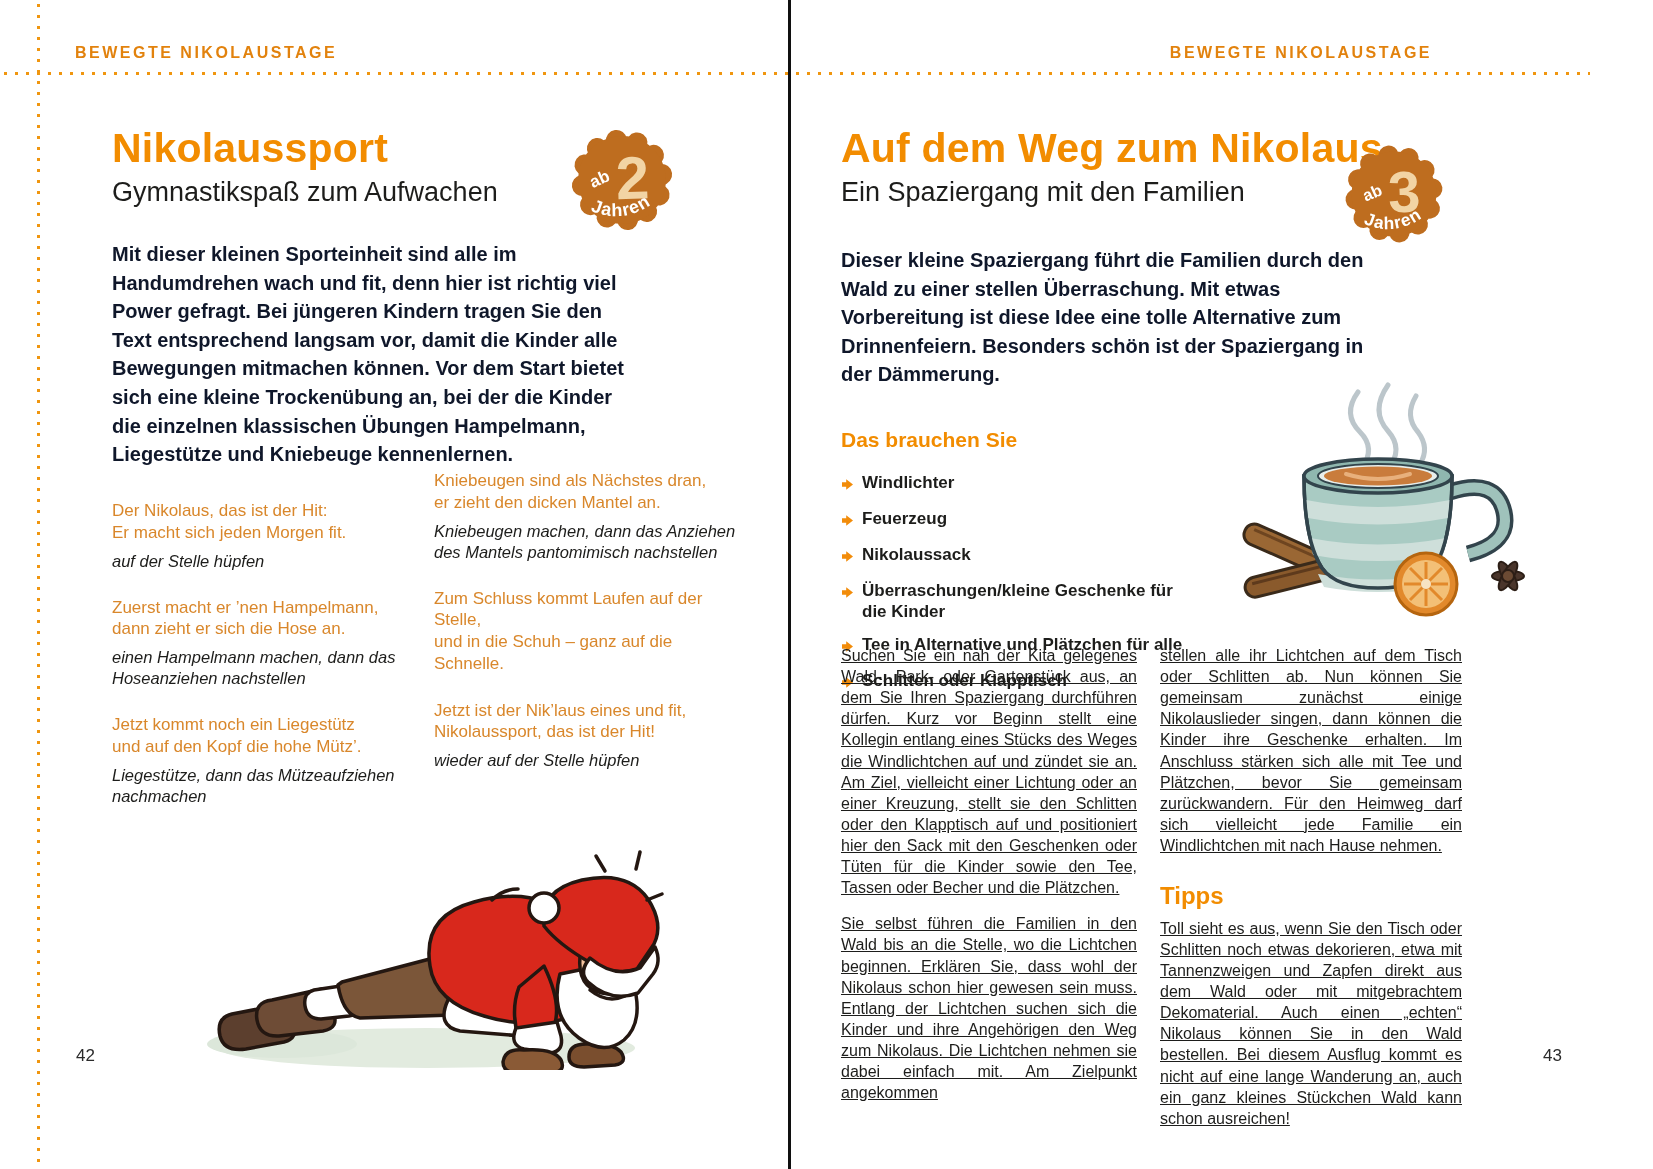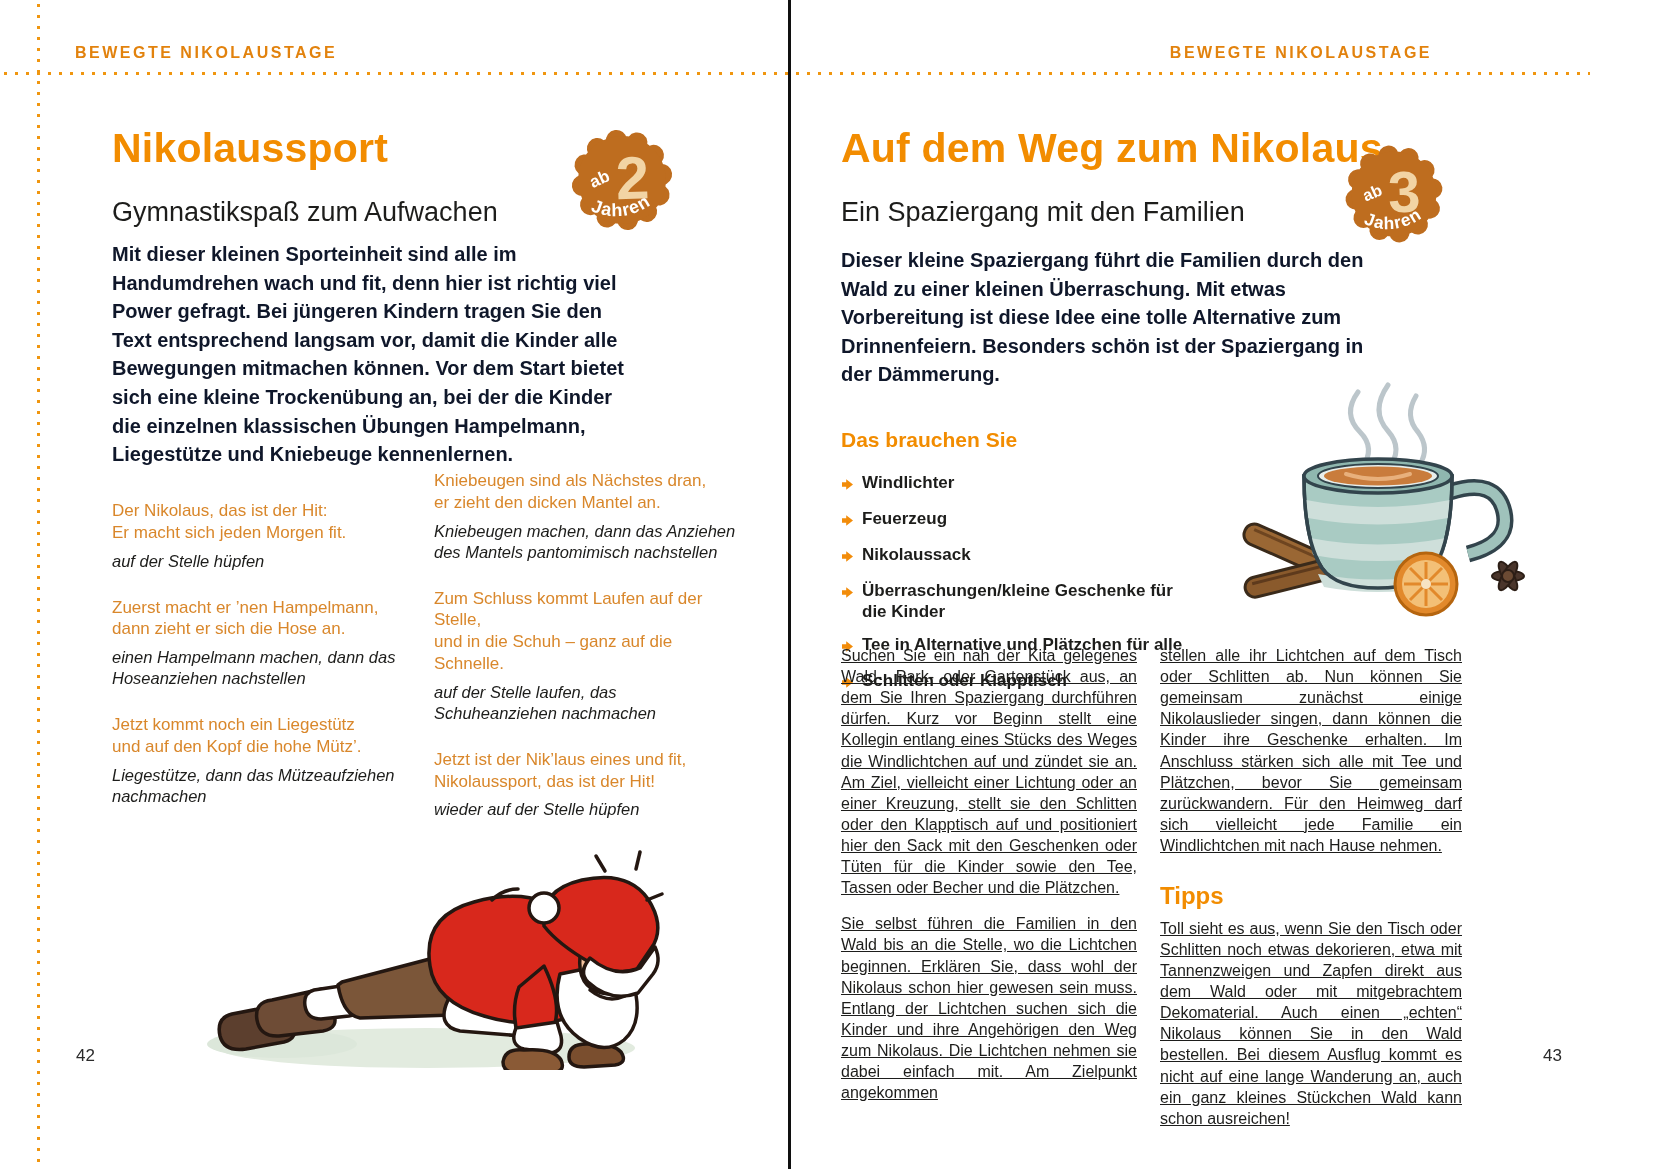--- a/index.html
+++ b/index.html
@@ -14,21 +14,21 @@
   .dot-v{position:absolute;top:0;height:100%;width:5px;
     background-image:radial-gradient(circle,#F0960F 1.8px,transparent 1.9px);
     background-size:5px 11px;background-repeat:repeat-y;}
   .dot-v.left{left:36px;}
   .dot-v.right{left:1609px;}
   .gutter{position:absolute;left:788px;top:0;bottom:0;width:3px;background:#101010;}
 
   .abs{position:absolute;}
   .running-head{font-size:16px;font-weight:700;letter-spacing:2.5px;color:#E2820D;}
   .page-title{font-size:41px;font-weight:800;letter-spacing:0.2px;color:#F28C00;line-height:1;}
-  .page-subtitle{font-size:27px;font-weight:400;color:#1d1d1b;line-height:1;margin-top:20px;}
+  .page-subtitle{font-size:27px;font-weight:400;color:#1d1d1b;line-height:1;}
   .intro{font-size:20px;font-weight:700;line-height:1.43;color:#0f172a;}
 
   .poem-col{width:302px;}
   .verse-block{margin-bottom:25px;}
   .verse{margin:0 0 7px 0;font-size:17px;line-height:1.28;color:#D9872B;}
   .instruction{margin:0;font-size:16.5px;line-height:1.28;font-style:italic;color:#1d1d1b;}
 
   .materials-heading{font-size:21px;font-weight:800;color:#F28C00;}
   .materials-list{list-style:none;margin:0;padding:0;width:348px;}
   .materials-list li{display:flex;align-items:flex-start;margin:12px 0 2px 0;
@@ -100,21 +100,20 @@
     </div>
   </div>
 
   <div class="abs poem-col" style="left:434px;top:470px;">
     <div class="verse-block">
       <p class="verse"><span>Kniebeugen sind als Nächstes dran,</span><br><span>er zieht den dicken Mantel an.</span></p>
       <p class="instruction">Kniebeugen machen, dann das Anziehen des Mantels pantomimisch nachstellen</p>
     </div>
     <div class="verse-block">
       <p class="verse"><span>Zum Schluss kommt Laufen auf der Stelle,</span><br><span>und in die Schuh – ganz auf die Schnelle.</span></p>
-      <p class="instruction">auf der Stelle laufen, das Schuheanziehen nachmachen</p>
     </div>
     <div class="verse-block">
       <p class="verse"><span>Jetzt ist der Nik’laus eines und fit,</span><br><span>Nikolaussport, das ist der Hit!</span></p>
       <p class="instruction">wieder auf der Stelle hüpfen</p>
     </div>
   </div>
 
   <div class="abs" style="left:192px;top:808px;">
     <svg width="478" height="262" viewBox="0 0 478 262">
       <ellipse cx="235" cy="240" rx="208" ry="20" fill="#E2EBDF"></ellipse>
@@ -185,21 +184,21 @@
       </g>
       <text x="30" y="64" transform="rotate(-16 30 64)" fill="#ffffff" font-size="17" font-weight="bold">ab</text>
       <text x="54" y="80" transform="rotate(6 70 60)" fill="#F2D4A4" font-size="60" font-weight="bold">3</text>
       <path id="arcR" d="M16 80 Q 60 114 106 74" fill="none"></path>
       <text font-size="18" font-weight="bold" fill="#ffffff" letter-spacing="1">
         <textPath href="#arcR" startOffset="10">Jahren</textPath>
       </text>
     </svg>
   </div>
 
-  <p class="abs intro" style="left:841px;top:246px;width:532px;margin:0;">Dieser kleine Spaziergang führt die Familien durch den Wald zu einer kleinen Überraschung. Mit etwas Vorbereitung ist diese Idee eine tolle Alternative zum Drinnenfeiern. Besonders schön ist der Spaziergang in der Dämmerung.</p>
+  <p class="abs intro" style="left:841px;top:246px;width:532px;margin:0;">Dieser kleine Spaziergang führt die Familien durch den Wald zu einer stellen Überraschung. Mit etwas Vorbereitung ist diese Idee eine tolle Alternative zum Drinnenfeiern. Besonders schön ist der Spaziergang in der Dämmerung.</p>
 
   <div class="abs materials-heading" style="left:841px;top:428px;">Das brauchen Sie</div>
 
   <ul class="abs materials-list" style="left:841px;top:460px;">
     <li>
         <span class="arrow"><svg width="13" height="13" viewBox="0 0 13 13">
             <path d="M1 4.2 h4.2 V1.2 L12 6.5 5.2 11.8 V8.8 H1 Z" fill="#F28C0A"></path>
           </svg></span>
         <span>Windlichter</span>
       </li>

